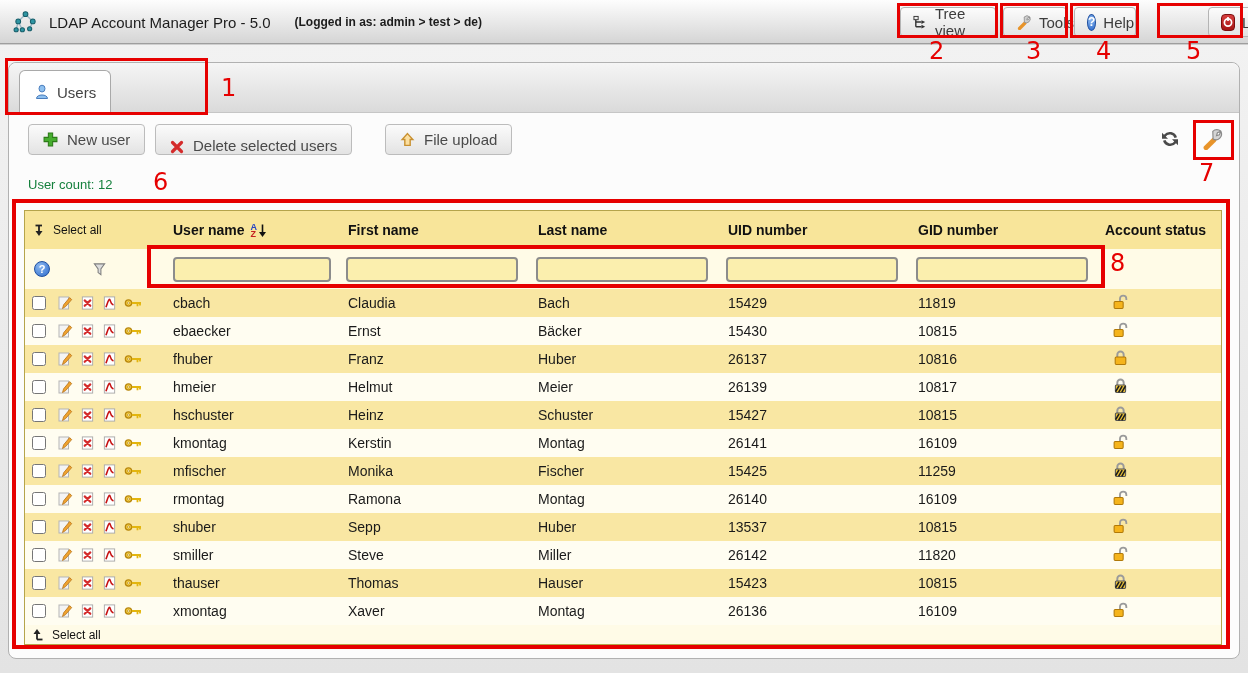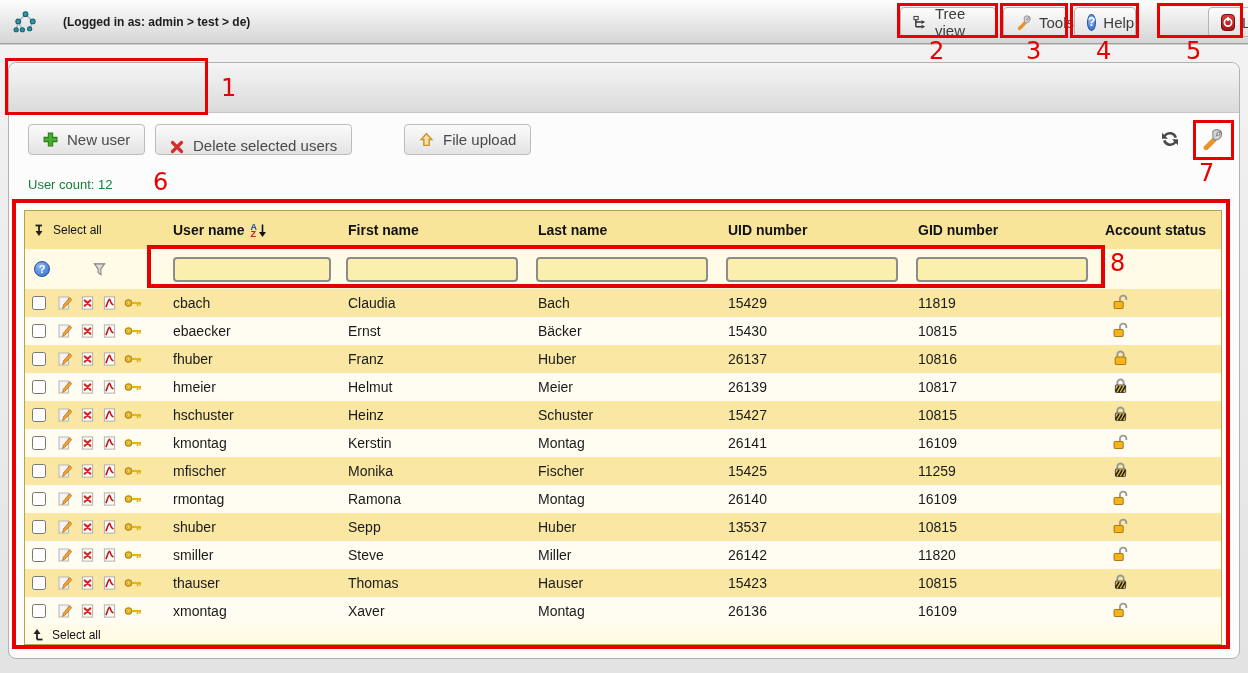--- a/index.html
+++ b/index.html
@@ -113,20 +113,21 @@
       <svg width="27" height="27" viewBox="0 0 26 26">
         <path d="M13 5 L6 12 M13 5 L20 12 M6 12 L4 20 M6 12 L10 20 M20 12 L17 19" stroke="#9cb9c6" stroke-width="1.4" fill="none"></path>
         <circle cx="13" cy="5" r="2.3" fill="#2e95a3" stroke="#175f6b"></circle>
         <circle cx="6" cy="12" r="2.3" fill="#2e95a3" stroke="#175f6b"></circle>
         <circle cx="20" cy="12" r="2.3" fill="#2e95a3" stroke="#175f6b"></circle>
         <circle cx="4" cy="20" r="2" fill="#2e95a3" stroke="#175f6b"></circle>
         <circle cx="10" cy="20" r="2" fill="#2e95a3" stroke="#175f6b"></circle>
         <circle cx="17" cy="19" r="2" fill="#2e95a3" stroke="#175f6b"></circle>
       </svg>
     </span>
+    <span class="app-title">LDAP Account Manager Pro - 5.0</span>
     <span class="login-info">(Logged in as: admin &gt; test &gt; de)</span>
   </div>
 
   <div class="tb-btn" style="left:900px; width:96px;">
     <span>
       <svg width="15" height="15" viewBox="0 0 16 16">
         <rect x="1" y="1.5" width="4.5" height="3.5" fill="#eee" stroke="#333"></rect>
         <path d="M3 5 V12.5" stroke="#333" stroke-width="1.5" fill="none"></path>
         <path d="M3 7.5 H9 M3 12.5 H9" stroke="#333" stroke-width="1.5" fill="none"></path>
         <path d="M9 5.5 l4 2 -4 2 z" fill="#333"></path>
@@ -157,20 +158,29 @@
         <circle cx="6" cy="6.5" r="3.6" fill="none" stroke="#fff" stroke-width="1.7"></circle>
         <path d="M6 1 V5" stroke="#fff" stroke-width="1.7"></path>
       </svg>
     </span>
     <span>Logout</span>
   </div>
 </div>
 
 <div class="panel">
   <div class="tabstrip">
+    <div class="tab tab-active">
+      <span>
+        <svg width="16" height="16" viewBox="0 0 16 16">
+          <ellipse cx="8" cy="4.6" rx="3" ry="3.4" fill="#8fc1f0" stroke="#4a7dbd"></ellipse>
+          <path d="M2.5 14.5 C2.5 9.8 13.5 9.8 13.5 14.5 Z" fill="#8fc1f0" stroke="#4a7dbd"></path>
+        </svg>
+      </span>
+      <span>Users</span>
+    </div>
   </div>
 </div>
 
 <div class="action-btn" style="left:28px; top:124px;">
   <span>
     <svg width="15" height="15" viewBox="0 0 14 14">
       <path d="M5 1 h4 v4 h4 v4 h-4 v4 h-4 v-4 h-4 v-4 h4 z" fill="#46ad2e" stroke="#2c7a18"></path>
     </svg>
   </span>
   <span>New user</span>
@@ -178,21 +188,21 @@
 
 <div class="action-btn" style="left:155px; top:124px;align-items:flex-end;">
   <span>
     <svg width="14" height="14" viewBox="0 0 14 14">
       <path d="M2.5 2.5 L11.5 11.5 M11.5 2.5 L2.5 11.5" stroke="#d42b2b" stroke-width="3.2" stroke-linecap="round"></path>
     </svg>
   </span>
   <span>Delete selected users</span>
 </div>
 
-<div class="action-btn" style="left:404px; top:124px;">
+<div class="action-btn" style="left:385px; top:124px;">
   <span>
     <svg width="15" height="15" viewBox="0 0 14 14">
       <path d="M7 1.5 L12 7 H9.5 V12.5 H4.5 V7 H2 Z" fill="#fbdfa0" stroke="#c89030" stroke-width="1.3"></path>
     </svg>
   </span>
   <span>File upload</span>
 </div>
 
 <span class="tool-icon" style="left:1160px; top:129px;">
   <svg width="20" height="20" viewBox="0 0 16 16" fill="#4a4a4a">

